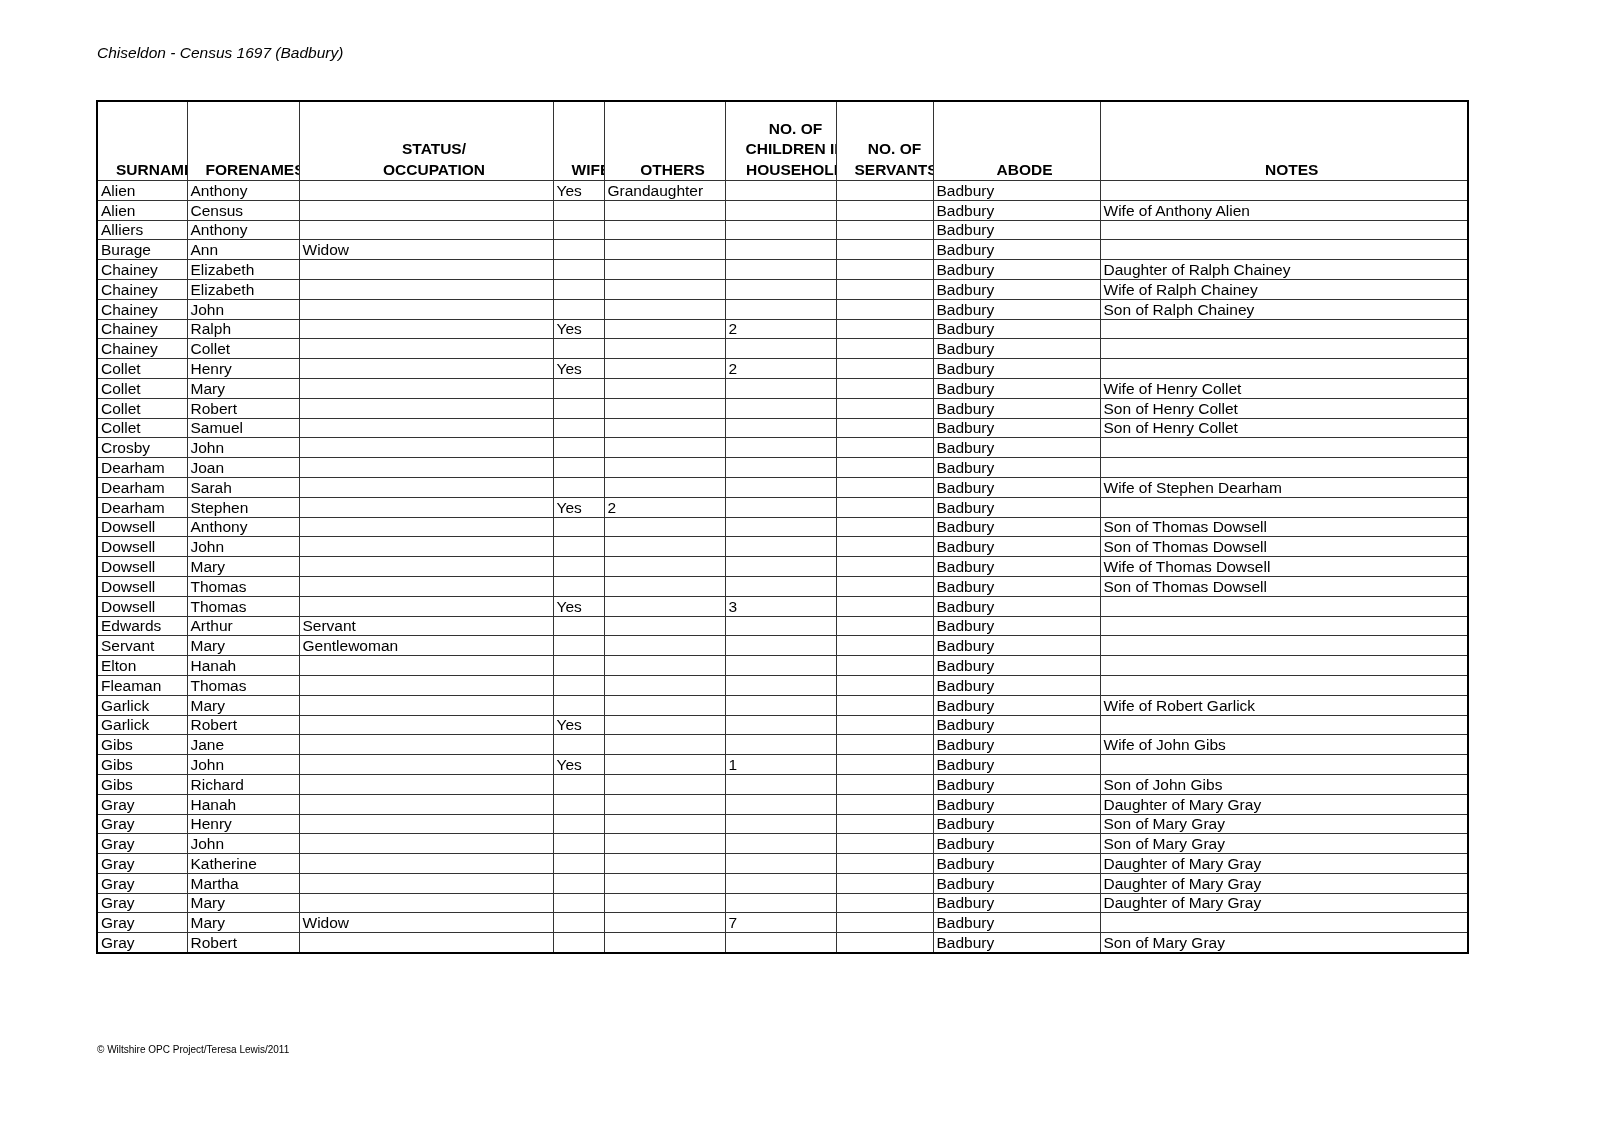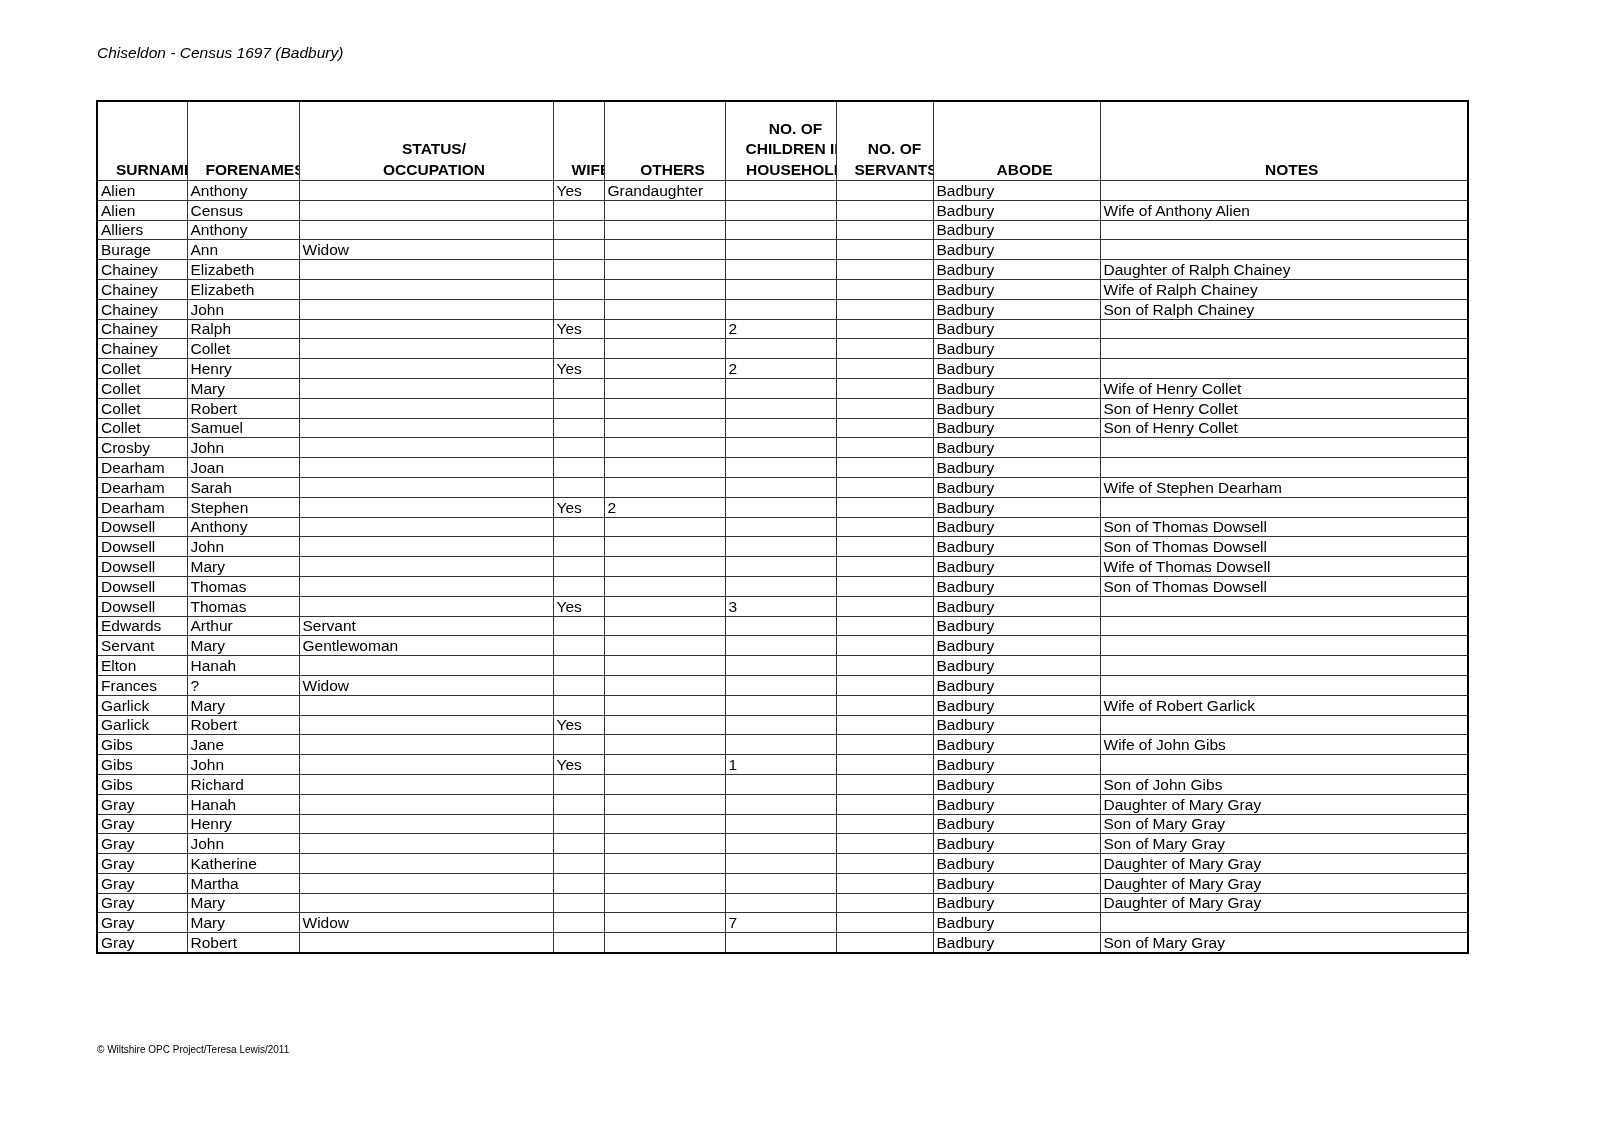--- a/index.html
+++ b/index.html
@@ -324,23 +324,23 @@
         <td>Hanah</td>
         <td></td>
         <td></td>
         <td></td>
         <td></td>
         <td></td>
         <td>Badbury</td>
         <td></td>
       </tr>
       <tr>
-        <td>Frances</td>
-        <td>?</td>
-        <td>Widow</td>
+        <td>Fleaman</td>
+        <td>Thomas</td>
+        <td></td>
         <td></td>
         <td></td>
         <td></td>
         <td></td>
         <td>Badbury</td>
         <td></td>
       </tr>
       <tr>
         <td>Garlick</td>
         <td>Mary</td>

